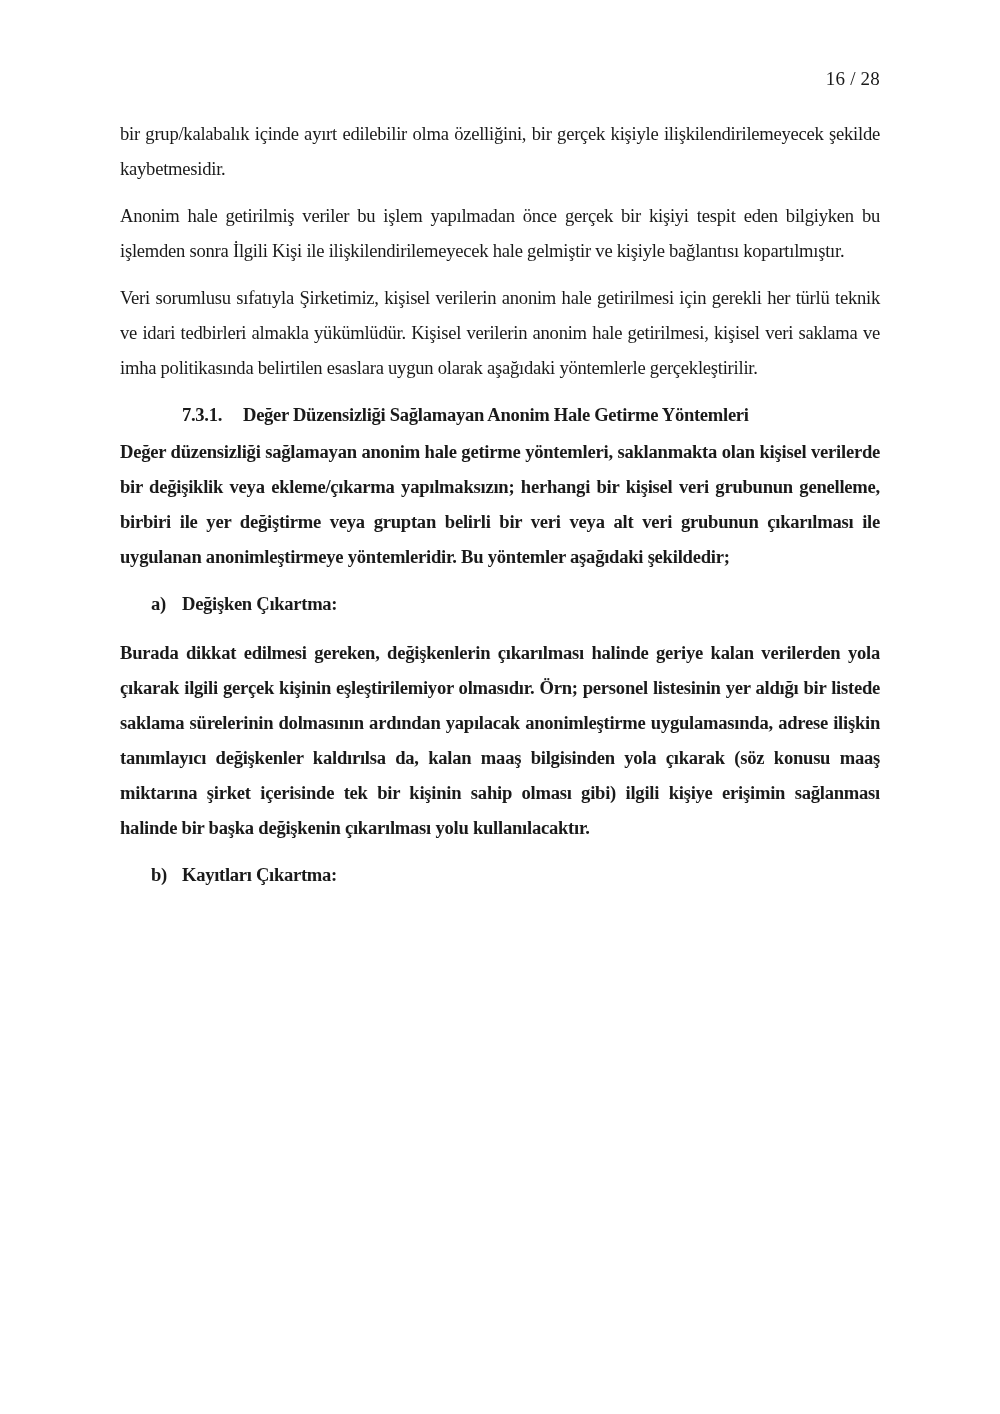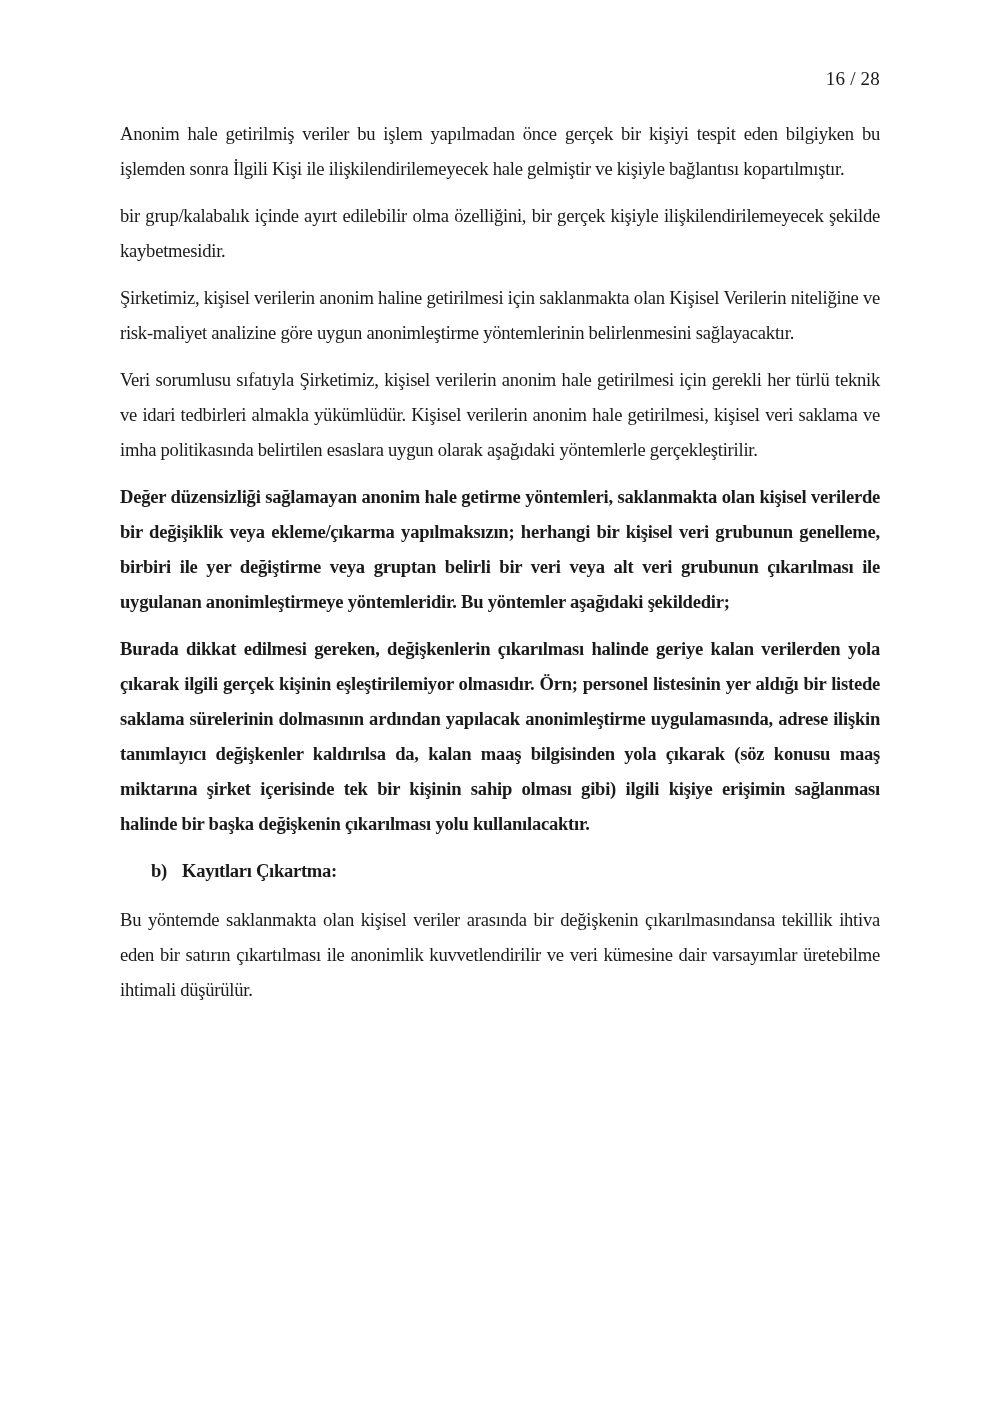--- a/index.html
+++ b/index.html
@@ -68,27 +68,31 @@
     }
     .gap-after-list { margin-bottom: 14px; font-weight: bold; }
   </style>
 </head>
 <body>
 
 <div class="page">
   <div class="page-number">16 / 28</div>
 
   <div class="content">
+    <p class="body">bir grup/kalabalık içinde ayırt edilebilir olma özelliğini, bir gerçek kişiyle ilişkilendirilemeyecek şekilde kaybetmesidir.</p>
     <p class="body">Anonim hale getirilmiş veriler bu işlem yapılmadan önce gerçek bir kişiyi tespit eden bilgiyken bu işlemden sonra İlgili Kişi ile ilişkilendirilemeyecek hale gelmiştir ve kişiyle bağlantısı kopartılmıştır.</p>
-    <p class="body">bir grup/kalabalık içinde ayırt edilebilir olma özelliğini, bir gerçek kişiyle ilişkilendirilemeyecek şekilde kaybetmesidir.</p>
-    <p class="body">Şirketimiz, kişisel verilerin anonim haline getirilmesi için saklanmakta olan Kişisel Verilerin niteliğine ve risk-maliyet analizine göre uygun anonimleştirme yöntemlerinin belirlenmesini sağlayacaktır.</p>
     <p class="body">Veri sorumlusu sıfatıyla Şirketimiz, kişisel verilerin anonim hale getirilmesi için gerekli her türlü teknik ve idari tedbirleri almakla yükümlüdür. Kişisel verilerin anonim hale getirilmesi, kişisel veri saklama ve imha politikasında belirtilen esaslara uygun olarak aşağıdaki yöntemlerle gerçekleştirilir.</p>
 
+    <div class="section-heading">
+      <span class="num">7.3.1.</span><span>Değer Düzensizliği Sağlamayan Anonim Hale Getirme Yöntemleri</span>
+    </div>
     <p class="body gap-after-list">Değer düzensizliği sağlamayan anonim hale getirme yöntemleri, saklanmakta olan kişisel verilerde bir değişiklik veya ekleme/çıkarma yapılmaksızın; herhangi bir kişisel veri grubunun genelleme, birbiri ile yer değiştirme veya gruptan belirli bir veri veya alt veri grubunun çıkarılması ile uygulanan anonimleştirmeye yöntemleridir. Bu yöntemler aşağıdaki şekildedir;</p>
 
+    <div class="sub-heading">
+      <span class="marker">a)</span><span>Değişken Çıkartma:</span>
+    </div>
     <p class="body gap-after-list">Burada dikkat edilmesi gereken, değişkenlerin çıkarılması halinde geriye kalan verilerden yola çıkarak ilgili gerçek kişinin eşleştirilemiyor olmasıdır. Örn; personel listesinin yer aldığı bir listede saklama sürelerinin dolmasının ardından yapılacak anonimleştirme uygulamasında, adrese ilişkin tanımlayıcı değişkenler kaldırılsa da, kalan maaş bilgisinden yola çıkarak (söz konusu maaş miktarına şirket içerisinde tek bir kişinin sahip olması gibi) ilgili kişiye erişimin sağlanması halinde bir başka değişkenin çıkarılması yolu kullanılacaktır.</p>
 
     <div class="sub-heading">
       <span class="marker">b)</span><span>Kayıtları Çıkartma:</span>
     </div>
-    <p class="body">Bu yöntemde saklanmakta olan kişisel veriler arasında bir değişkenin çıkarılmasındansa tekillik ihtiva eden bir satırın çıkartılması ile anonimlik kuvvetlendirilir ve veri kümesine dair varsayımlar üretebilme ihtimali düşürülür.</p>
   </div>
 </div>
 
 </body></html>

